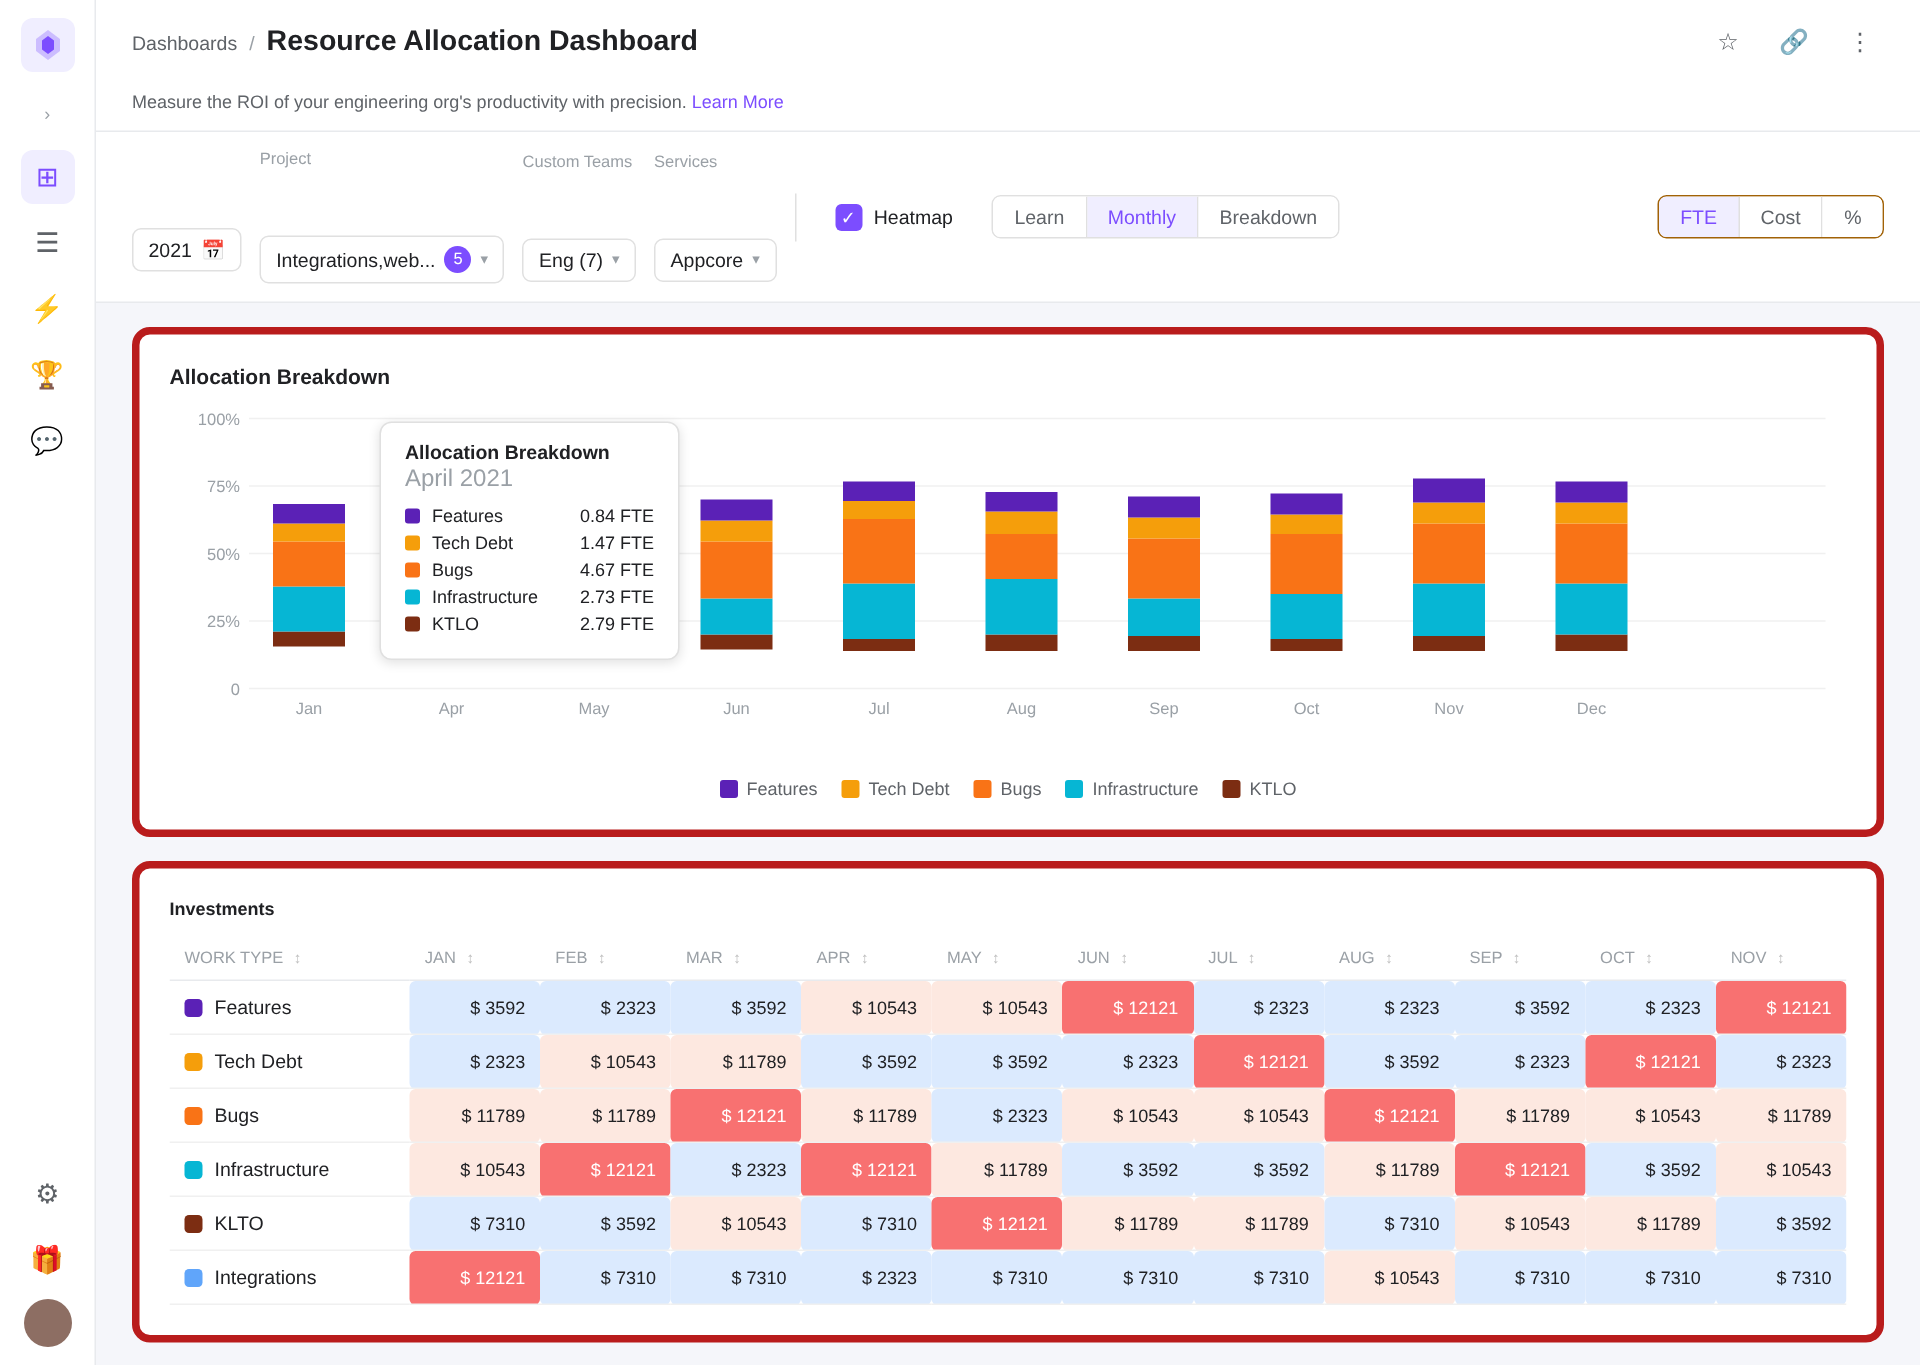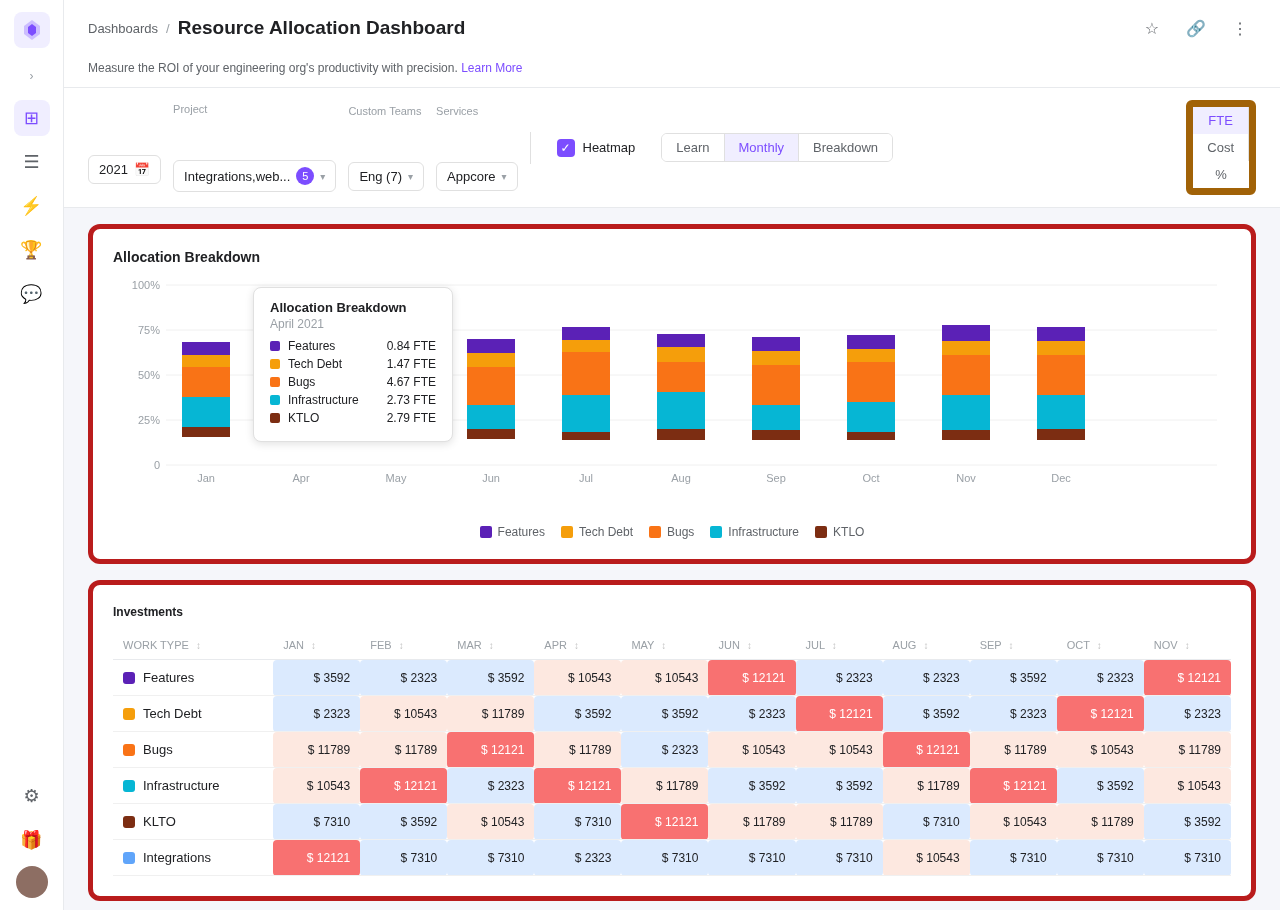--- a/index.html
+++ b/index.html
@@ -171,25 +171,24 @@
       border: none;
       background: #fff;
       cursor: pointer;
       color: #5f6368;
       border-right: 1px solid #e0e0e0;
     }
     .period-btn:last-child { border-right: none; }
     .period-btn.active { background: #f0eeff; color: #7c4dff; font-weight: 500; }
     .metric-group {
       display: flex;
-      border: 7px solid #a16207;
+      border: 1px solid #a16207;
       border-radius: 6px;
       overflow: hidden;
       margin-left: auto;
-      flex-direction: column;
     }
     .metric-btn {
       padding: 6px 14px;
       font-size: 13px;
       border: none;
       background: #fff;
       cursor: pointer;
       color: #5f6368;
       border-right: 1px solid #e0e0e0;
     }
@@ -228,21 +227,21 @@
       top: 10px;
       background: #fff;
       border: 1px solid #e0e0e0;
       border-radius: 8px;
       padding: 12px 16px;
       box-shadow: 0 2px 8px rgba(0,0,0,0.12);
       z-index: 10;
       min-width: 200px;
     }
     .tooltip-title { font-size: 13px; font-weight: 600; color: #202124; margin-bottom: 2px; }
-    .tooltip-date { font-size: 12px; color: #9aa0a6; margin-bottom: 8px; }
+    .tooltip-date { font-size: 16px; color: #9aa0a6; margin-bottom: 8px; }
     .tooltip-row { display: flex; align-items: center; gap: 8px; font-size: 12px; color: #202124; margin-bottom: 4px; }
     .tooltip-dot { width: 10px; height: 10px; border-radius: 2px; }
 
     
     .investments-title { font-size: 12px; font-weight: 600; color: #202124; margin-bottom: 12px; }
     .table-wrap { overflow-x: auto; }
     table { width: 100%; border-collapse: collapse; font-size: 12px; }
     th { text-align: left; padding: 8px 10px; color: #9aa0a6; font-weight: 500; font-size: 11px; border-bottom: 1px solid #e8eaed; white-space: nowrap; }
     th .sort-icon { margin-left: 4px; color: #c0c0c0; font-size: 10px; }
     td { padding: 10px 10px; border-bottom: 1px solid #f0f0f0; }

